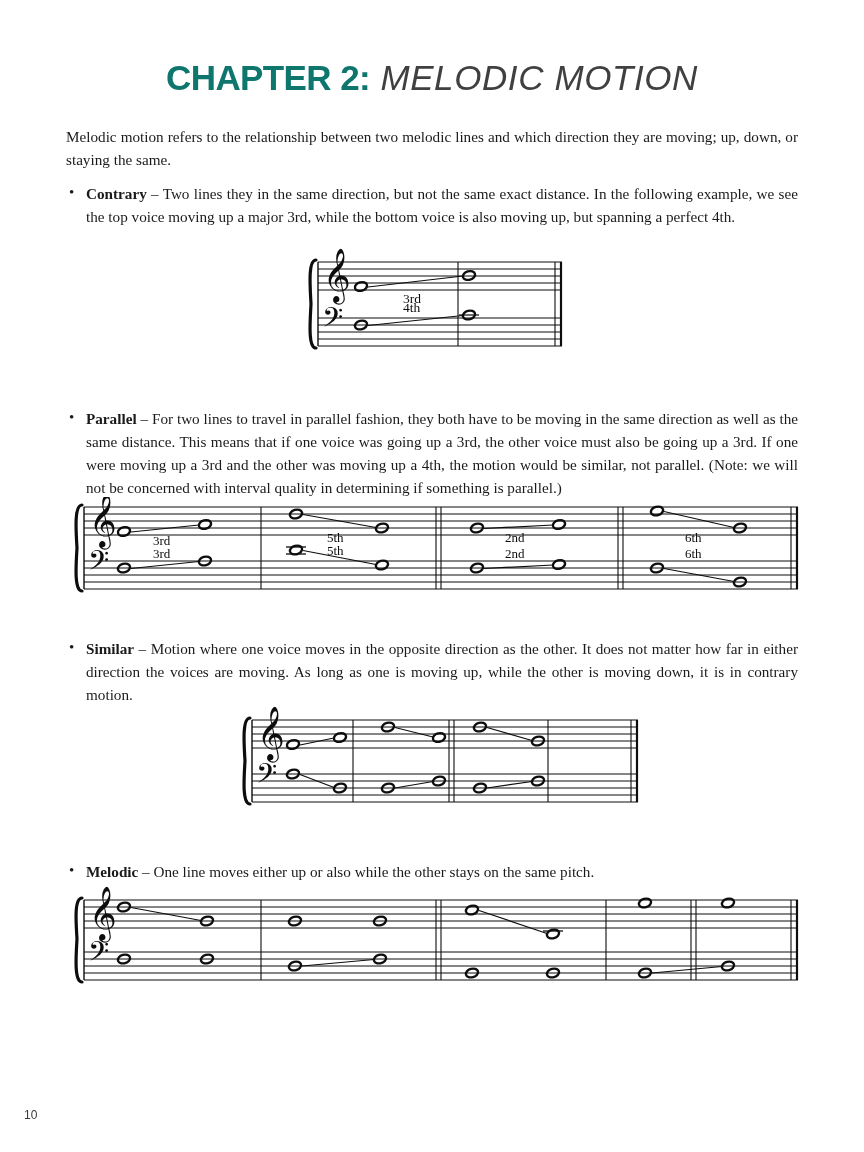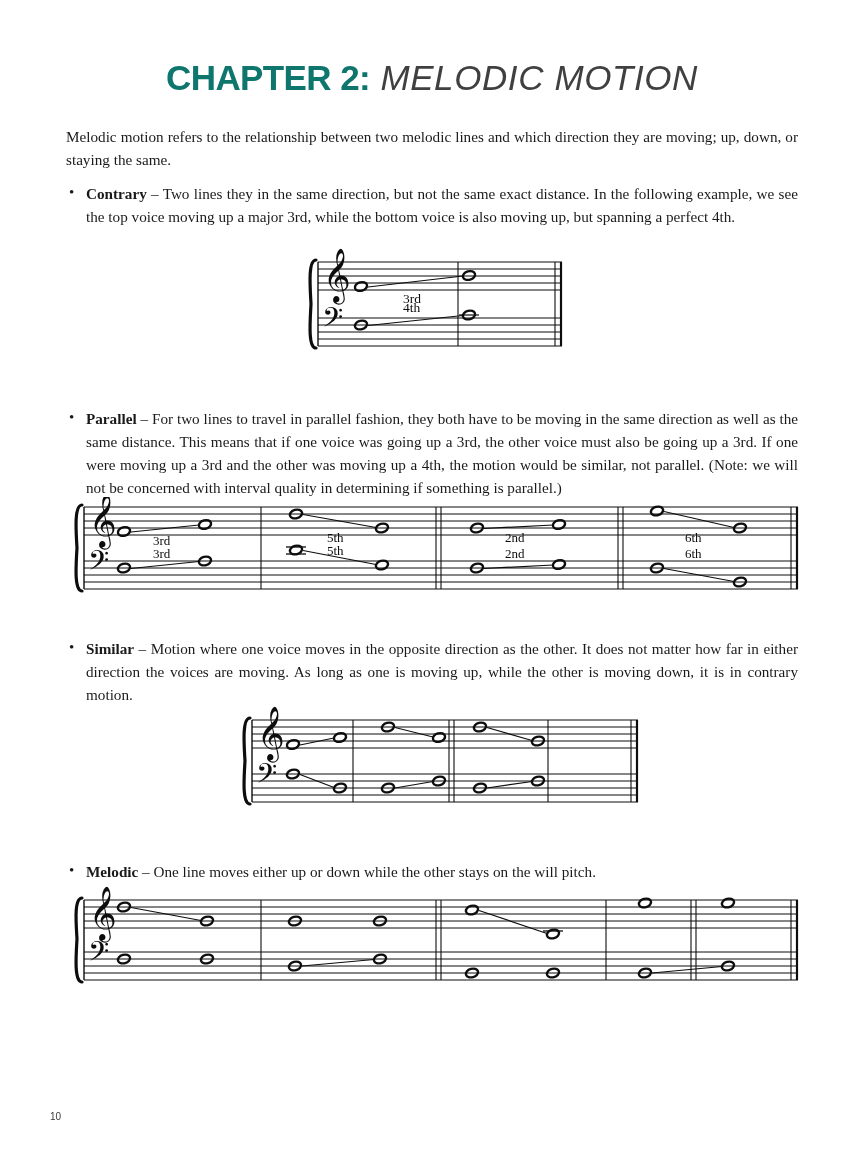--- a/index.html
+++ b/index.html
@@ -75,24 +75,24 @@
 
   
   .system {
     position: absolute;
   }
   .system svg { display: block; }
 
   
   .folio {
     position: absolute;
-    left: 50px;
+    left: 24px;
     bottom: 30px;
     font-family: "Liberation Sans", sans-serif;
-    font-size: 10px;
+    font-size: 12px;
     color: #3b3b3b;
   }
 </style>
 </head>
 <body>
 
 <div class="chapter-heading">
   <span class="ch-num">CHAPTER 2:</span><span class="ch-title"> MELODIC MOTION</span>
 </div>
 
@@ -280,21 +280,21 @@
     <ellipse cx="240" cy="21" rx="6.2" ry="4.2" fill="none" stroke="#0d0d0d" stroke-width="2.4" transform="rotate(-16 240 21)"></ellipse>
     <ellipse cx="298" cy="35" rx="6.2" ry="4.2" fill="none" stroke="#0d0d0d" stroke-width="2.4" transform="rotate(-16 298 35)"></ellipse>
     <line x1="247" y1="21.5" x2="292" y2="34.5" stroke="#0d0d0d" stroke-width="1.2"></line>
     <ellipse cx="240" cy="82" rx="6.2" ry="4.2" fill="none" stroke="#0d0d0d" stroke-width="2.4" transform="rotate(-16 240 82)"></ellipse>
     <ellipse cx="298" cy="75" rx="6.2" ry="4.2" fill="none" stroke="#0d0d0d" stroke-width="2.4" transform="rotate(-16 298 75)"></ellipse>
     <line x1="247" y1="82" x2="292" y2="75.5" stroke="#0d0d0d" stroke-width="1.2"></line>
   </svg>
 </div>
 
 <p class="bullet" id="bullet-oblique">
-  <span class="dot">•</span><b>Melodic</b><span> – One line moves either up or down while the other stays on the will pitch.</span>
+  <span class="dot">•</span><b>Melodic</b><span> – One line moves either up or also while the other stays on the same pitch.</span>
 </p>
 
 <div class="system" id="sys-oblique" style="left:72px; top:886px;">
   <svg width="732" height="102" viewBox="0 0 732 102" xmlns="http://www.w3.org/2000/svg">
     <g stroke="#0d0d0d" fill="none" stroke-width="1">
       <line x1="12" y1="14" x2="726" y2="14"></line>
       <line x1="12" y1="21" x2="726" y2="21"></line>
       <line x1="12" y1="28" x2="726" y2="28"></line>
       <line x1="12" y1="35" x2="726" y2="35"></line>
       <line x1="12" y1="42" x2="726" y2="42"></line>

